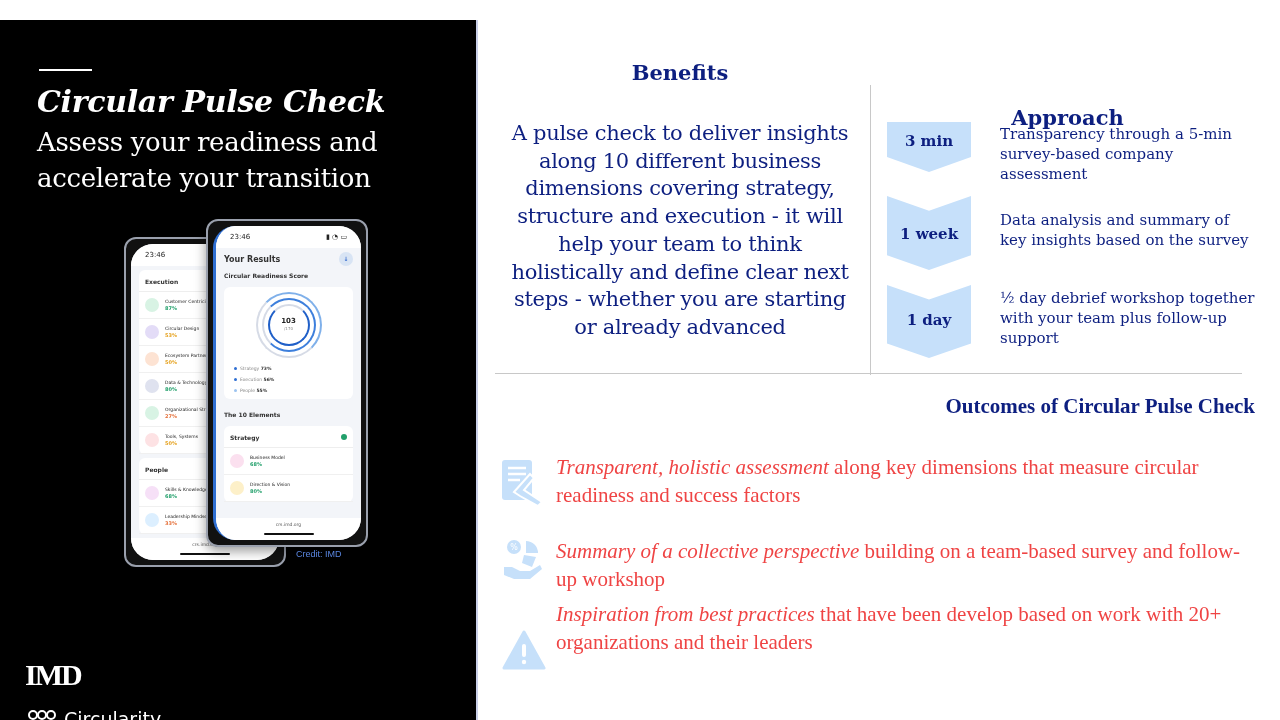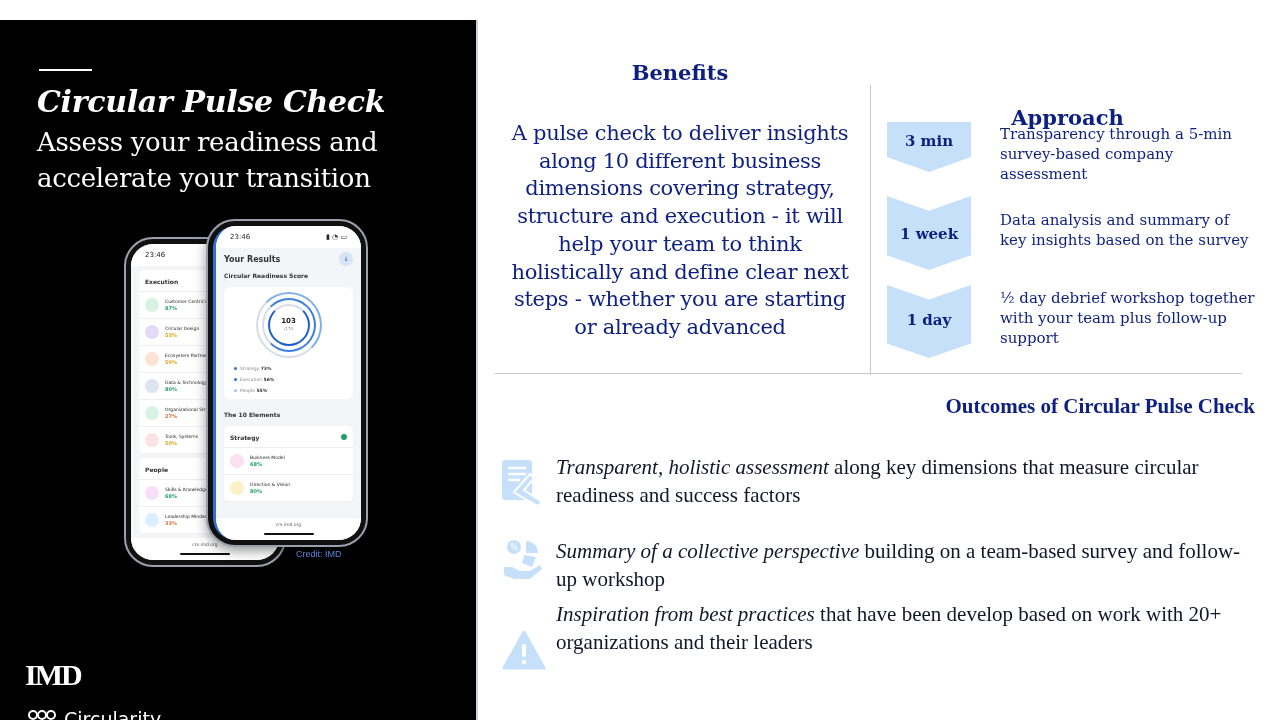--- a/index.html
+++ b/index.html
@@ -6,21 +6,21 @@
   html, body { width: 1280px; height: 720px; overflow: hidden; background: #ffffff; }
   body { position: relative; font-family: "DejaVu Serif", "Liberation Serif", serif; color: #0d1f80; }
 
   
   .left { position: absolute; left: 0; top: 0; width: 478px; height: 720px; background: #000000; border-right: 2px solid #c9cfe8; margin-top: 20px; }
   .accent-line { position: absolute; left: 39px; top: 49px; width: 53px; height: 2px; background: #ffffff; }
   .title { position: absolute; left: 37px; top: 64px; font-size: 30px; font-weight: bold; font-style: italic; color: #ffffff; letter-spacing: -0.3px; }
   .subtitle { position: absolute; left: 37px; top: 104px; width: 420px; font-size: 26px; line-height: 36px; color: #ffffff; letter-spacing: -0.3px; }
 
   
-  .phone { position: absolute; background: #111; border-radius: 29px; border: 2px solid #9aa0ad; box-shadow: 0 4px 12px rgba(0,0,0,0.4); }
+  .phone { position: absolute; background: #111; border-radius: 12px; border: 2px solid #9aa0ad; box-shadow: 0 4px 12px rgba(0,0,0,0.4); }
   .phone .screen { position: absolute; left: 5px; top: 5px; right: 5px; bottom: 5px; background: #f3f5f9; border-radius: 22px; overflow: hidden; font-family: "DejaVu Sans", sans-serif; color: #222; }
   .phone-back { left: 124px; top: 217px; width: 162px; height: 330px; }
   .phone-front { left: 206px; top: 199px; width: 162px; height: 328px; }
   .statusbar { height: 22px; font-size: 7px; padding: 7px 14px 0; display: flex; justify-content: space-between; background: #fff; }
   .ph-card { background: #fff; margin: 4px 8px; border-radius: 6px; }
   .ph-section { font-size: 6px; font-weight: bold; padding: 8px 6px 6px; color: #333; border-bottom: 1px solid #eee; }
   .ph-item { display: flex; align-items: center; gap: 6px; padding: 5px 6px; border-bottom: 1px solid #f0f0f0; height: 27px; }
   .ph-dot { width: 14px; height: 14px; border-radius: 50%; flex: none; }
   .ph-item-text { font-size: 4.5px; line-height: 6px; white-space: nowrap; overflow: hidden; }
   .ph-item-text b { display: block; font-size: 5px; }
@@ -49,21 +49,21 @@
   .benefits-text { position: absolute; left: 500px; width: 360px; top: 120px; font-size: 21px; line-height: 27.7px; text-align: center; color: #0d1f80; letter-spacing: -0.3px; }
   .vdiv { position: absolute; left: 870px; top: 85px; width: 1px; height: 290px; background: #c8c8c8; }
   .hdiv { position: absolute; left: 495px; top: 373px; width: 747px; height: 1px; background: #c8c8c8; }
 
   .step { position: absolute; left: 887px; width: 84px; }
   .chev { position: absolute; left: 0; width: 84px; background: #c6e0fa; }
   .step-label { position: absolute; left: 0; width: 84px; text-align: center; font-size: 15px; font-weight: bold; color: #0d1f80; }
   .step-desc { position: absolute; left: 1000px; width: 260px; font-size: 15px; line-height: 20px; color: #0d1f80; }
 
   .outcomes-head { position: absolute; left: 495px; width: 760px; top: 394px; text-align: right; font-size: 21px; font-weight: bold; color: #0d1f80; font-family: "Liberation Serif", serif; }
-  .outcome { position: absolute; left: 556px; width: 700px; font-size: 21px; line-height: 28px; color: #0f172a; font-family: "Liberation Serif", serif; }
+  .outcome { position: absolute; left: 556px; width: 700px; font-size: 21px; line-height: 28px; color: #ef4444; font-family: "Liberation Serif", serif; }
   .outcome em { font-style: italic; }
   .oicon { position: absolute; left: 500px; width: 48px; height: 48px; }
 </style>
 </head>
 <body>
 
 <div class="left">
   <div class="accent-line"></div>
   <div class="title">Circular Pulse Check</div>
   <div class="subtitle">Assess your readiness and accelerate your transition</div>

